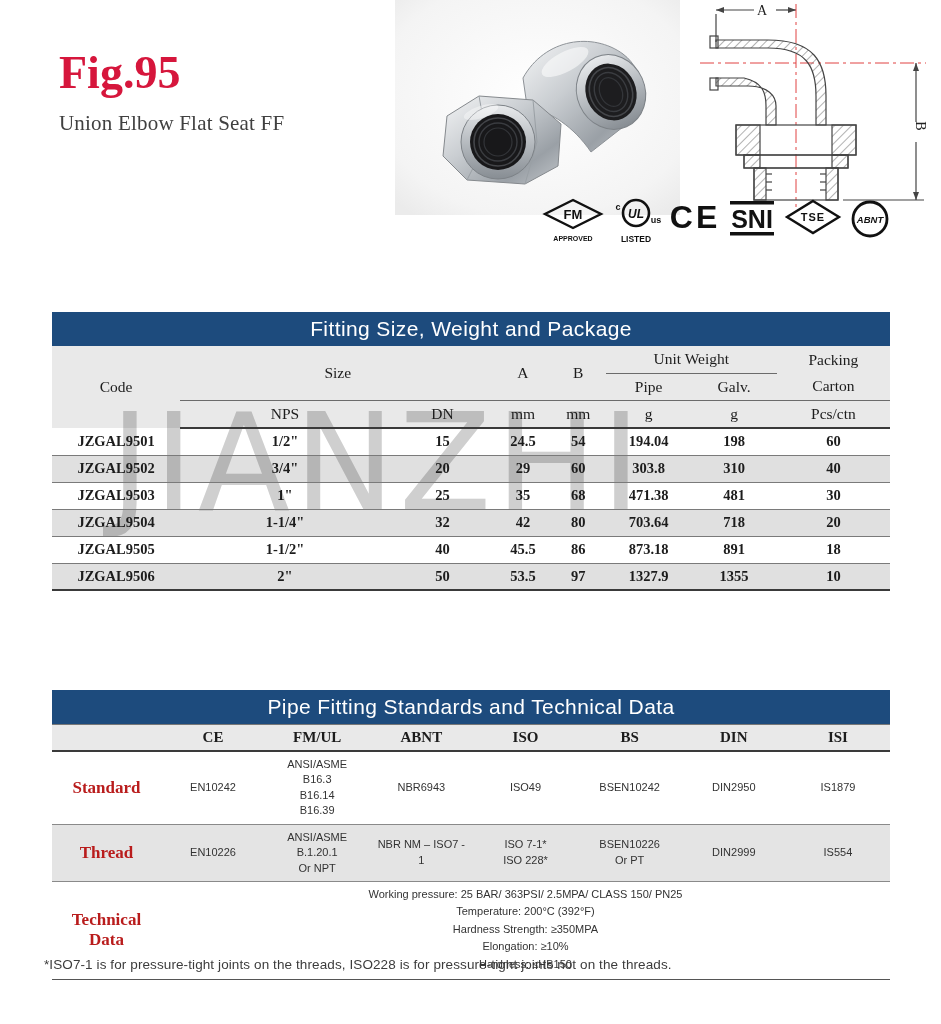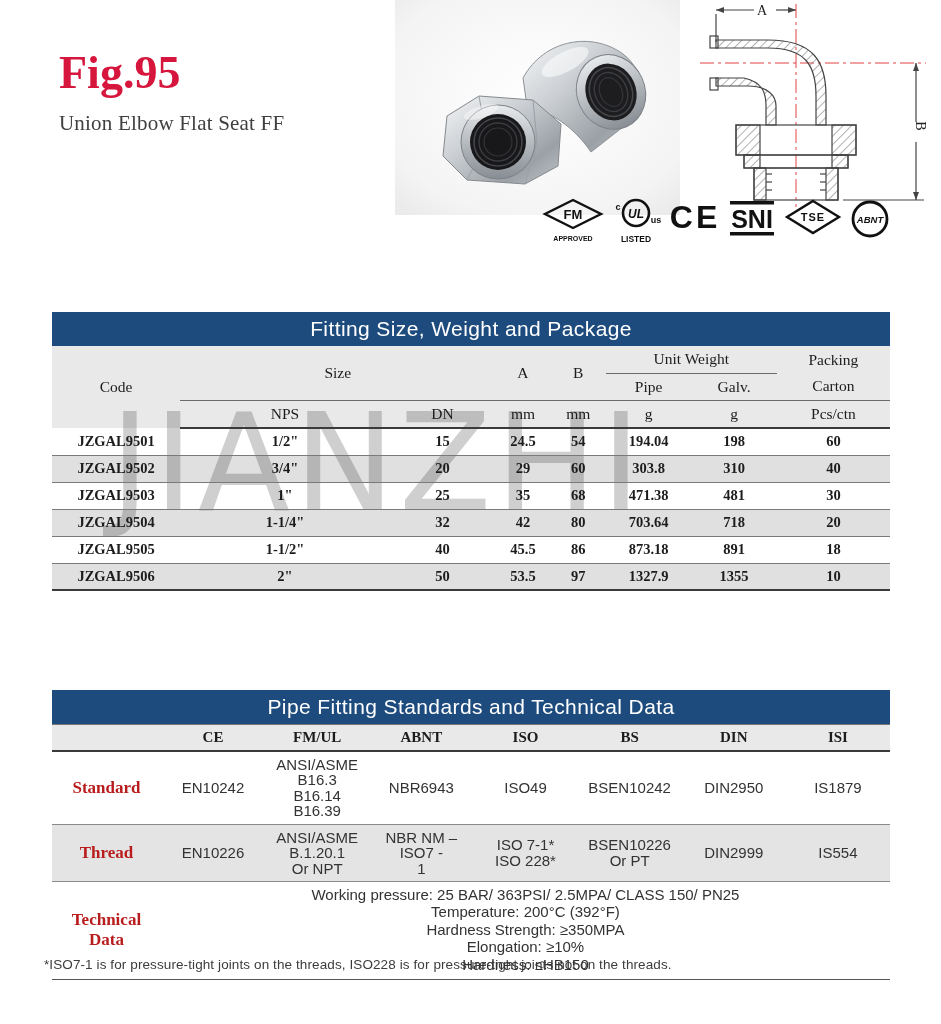--- a/index.html
+++ b/index.html
@@ -51,21 +51,21 @@
   .t1 tbody td{height:27px;font-family:"Liberation Serif",serif;font-size:14.5px;
                border-bottom:1px solid #7a7a7a;font-weight:bold;}
   .t1 tbody tr:last-child td{border-bottom:2px solid var(--line-dark);}
   .t1 tbody tr.alt td{background:var(--rowgray);}
 
   
   .t2-wrap{top:690px;}
   .t2 thead th{height:26px;background:#e9e9e9;font-family:"Liberation Serif",serif;
                font-weight:700;font-size:15px;border-top:1px solid #777;
                border-bottom:2px solid var(--line-dark);}
-  .t2 td{font-size:15px;color:#333;line-height:15.5px;padding:5px 2px;
+  .t2 td{font-size:11px;color:#333;line-height:15.5px;padding:5px 2px;
          border-bottom:1px solid #8a8a8a;}
   .t2 td.rowlabel{font-family:"Liberation Serif",serif;font-weight:700;
                   font-size:17px;color:#b91c1c;line-height:20px;}
   .t2 tr.gray td{background:#e4e4e4;}
   .t2 tr:last-child td{border-bottom:1px solid #555;}
   .ml{white-space:pre-line;}
   .tech-lines{font-size:14px;color:#2e2e2e;line-height:17.4px;padding:6px 0;}
   .tech-lines div{height:17.4px;}
 
   .footnote{position:absolute;left:44px;top:957px;font-size:13.5px;color:#3c3c3c;

